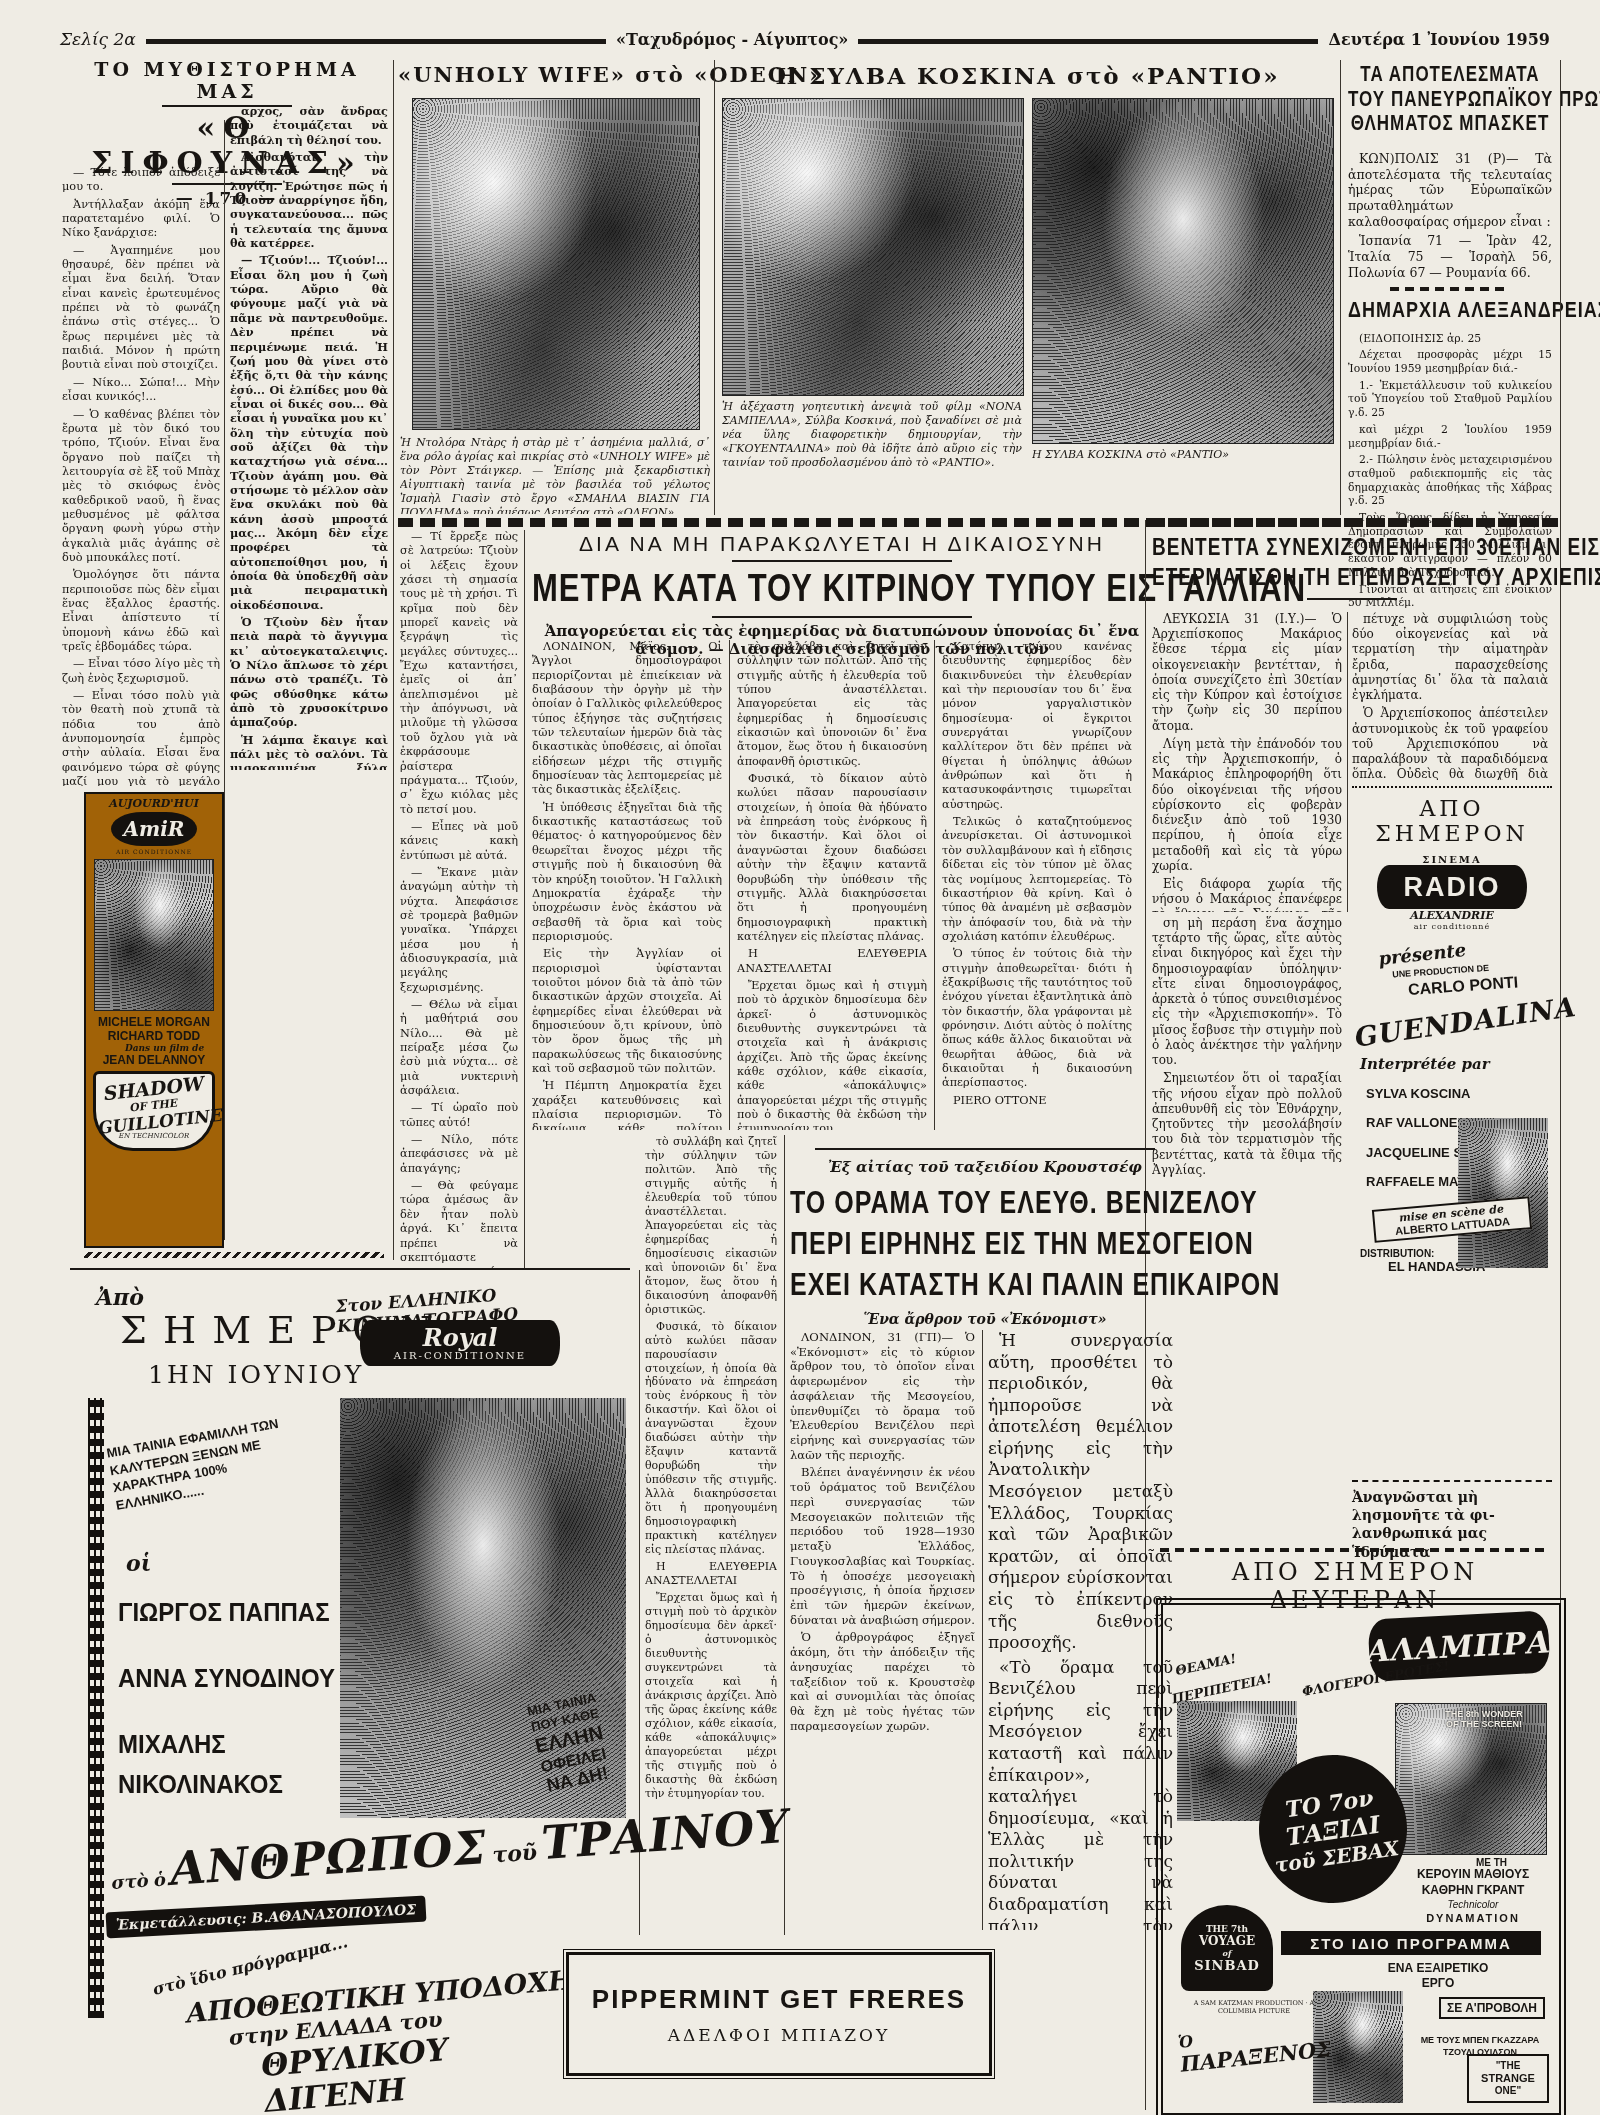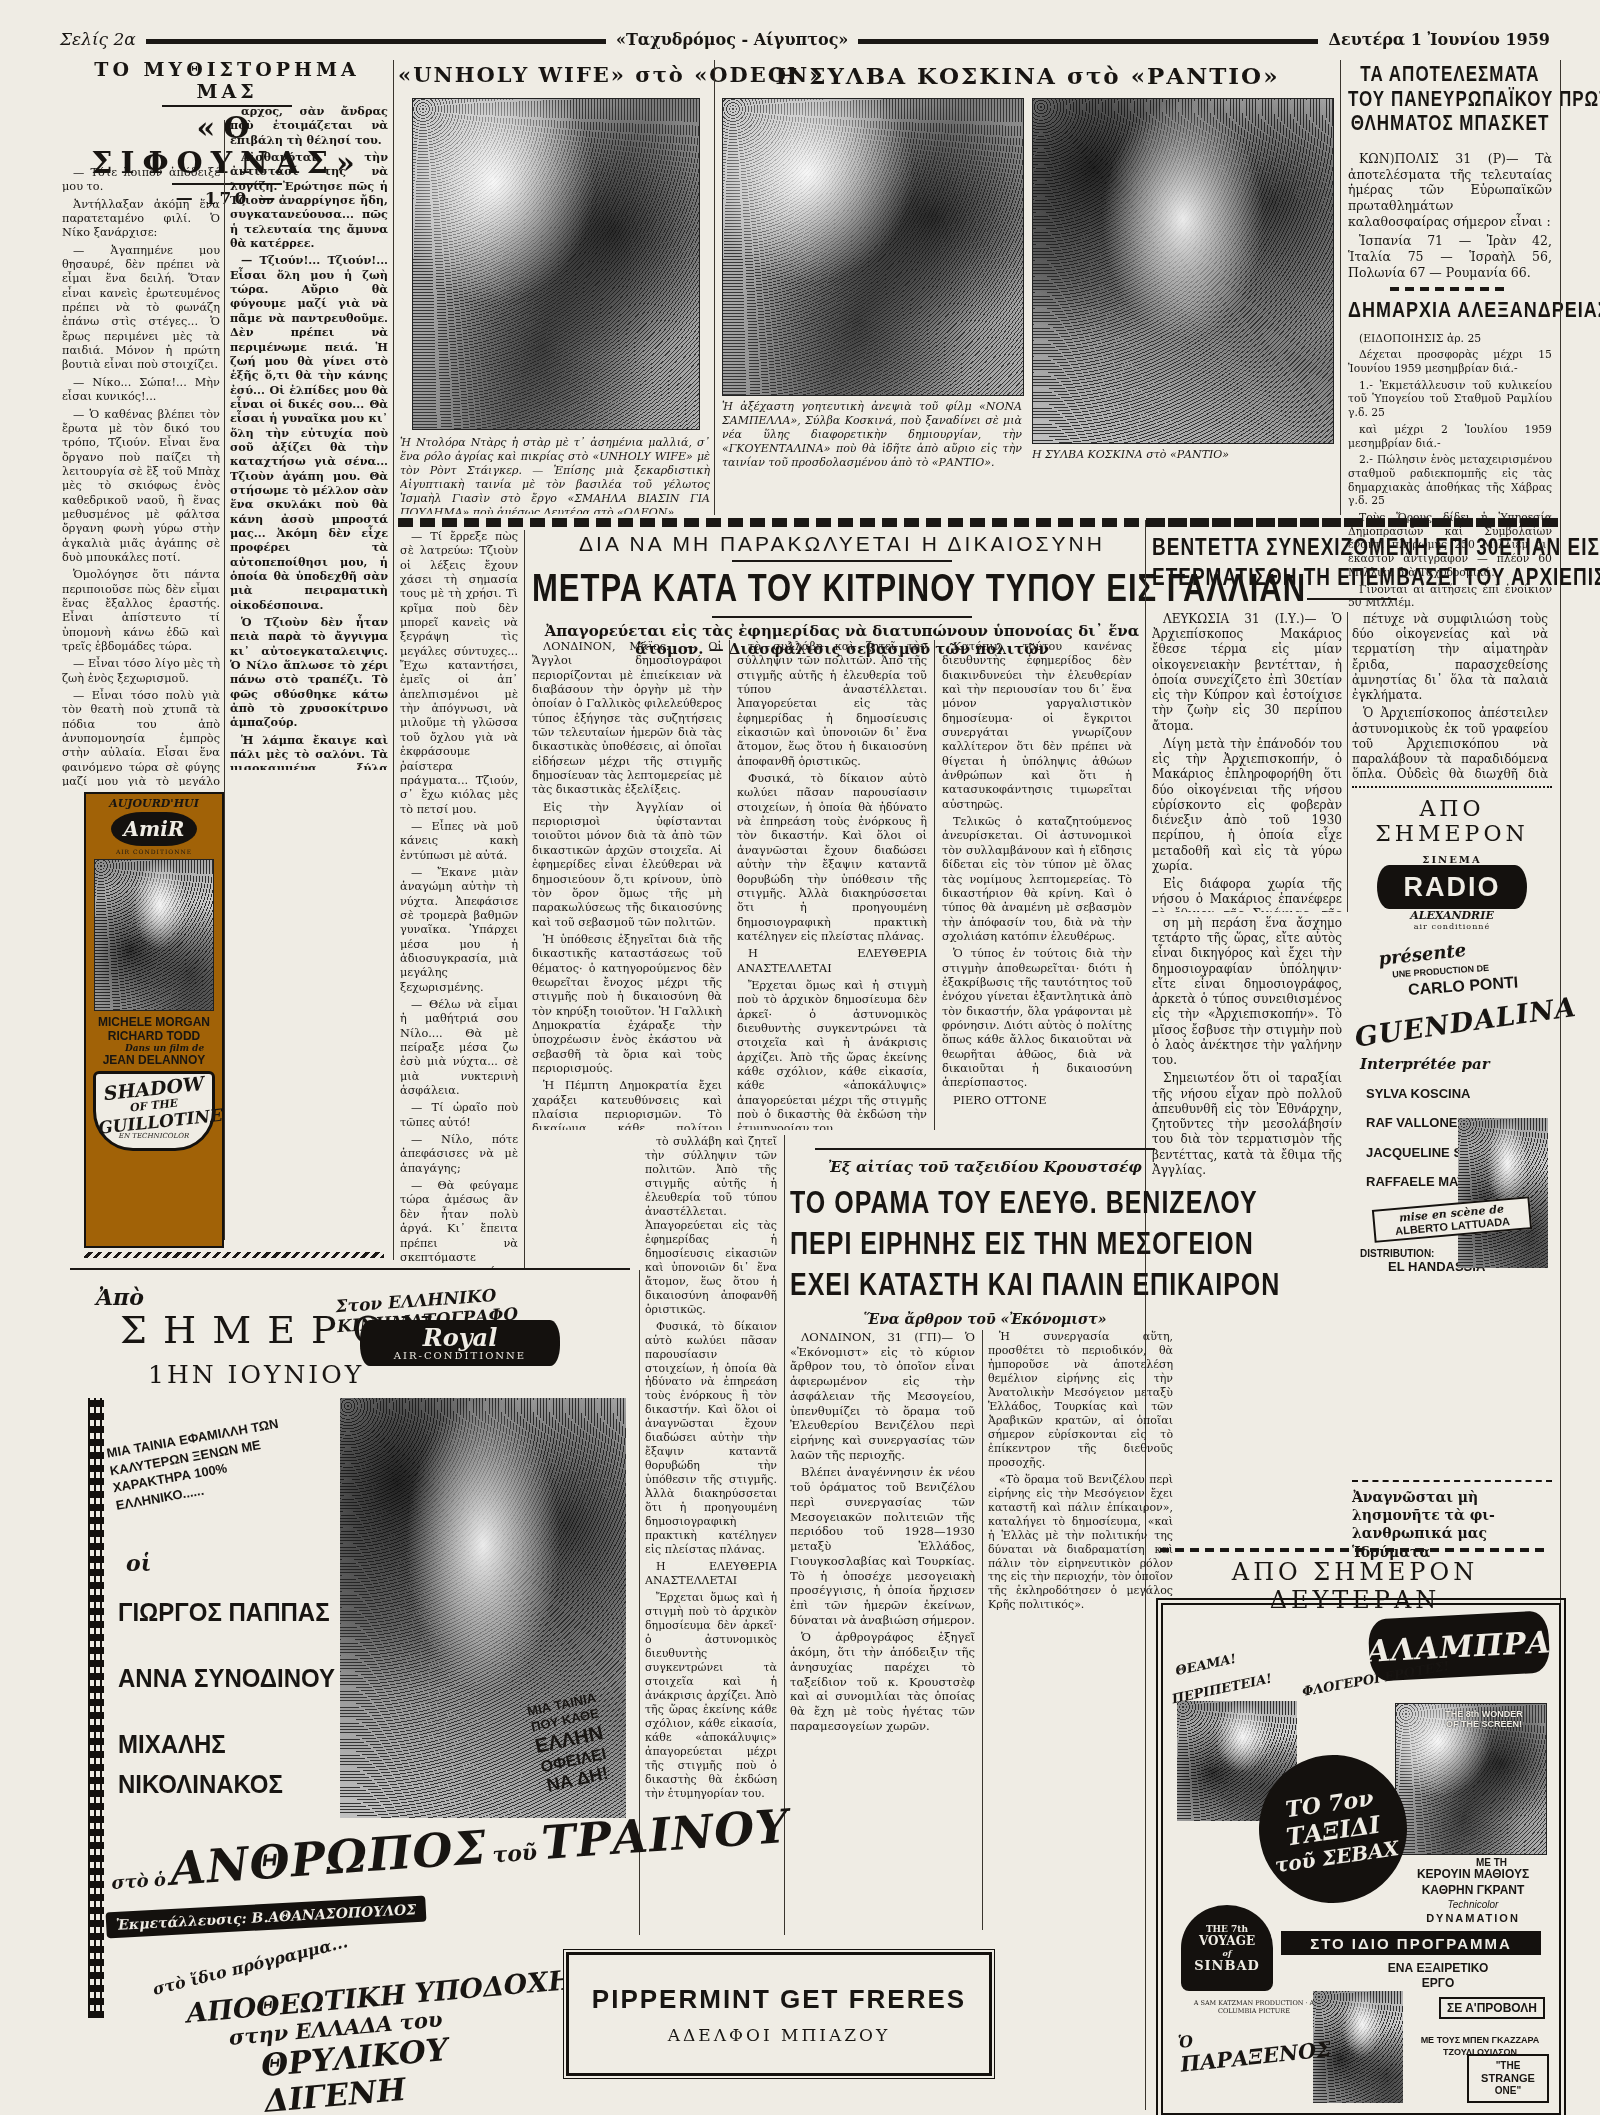--- a/index.html
+++ b/index.html
@@ -169,22 +169,22 @@
 <div class="sep-blocks" style="left:398px;top:518px;width:1160px;"></div>
 <div class="block" style="left:532px;top:532px;width:620px;">
   <div style="font-size:21px;letter-spacing:3px;text-align:center;font-family:'Liberation Sans',sans-serif;">ΔΙΑ ΝΑ ΜΗ ΠΑΡΑΚΩΛΥΕΤΑΙ Η ΔΙΚΑΙΟΣΥΝΗ</div>
   <div style="width:220px;height:2px;background:#1b1815;margin:4px auto;"></div>
   <div class="bigheadline" style="font-size:31px;margin-top:2px;">ΜΕΤΡΑ ΚΑΤΑ ΤΟΥ ΚΙΤΡΙΝΟΥ ΤΥΠΟΥ ΕΙΣ ΓΑΛΛΙΑΝ</div>
   <div style="width:260px;height:2px;background:#1b1815;margin:14px auto 4px;"></div>
   <div class="subtitle" style="font-size:15px;">Ἀπαγορεύεται εἰς τὰς ἐφημερίδας νὰ διατυπώνουν ὑπονοίας δι᾽ ἕνα ἄτομον. — Διασφάλισις σεβασμοῦ τῶν πολιτῶν</div>
 </div>
 <div class="block bcol" style="left:532px;top:640px;width:190px;height:490px;overflow:hidden;">
     <p>ΛΟΝΔΙΝΟΝ, Μάϊος. — Οἱ Ἄγγλοι δημοσιογράφοι περιορίζονται μὲ ἐπιείκειαν νὰ διαβάσουν τὴν ὀργὴν μὲ τὴν ὁποίαν ὁ Γαλλικὸς φιλελεύθερος τύπος ἐξήγησε τὰς συζητήσεις τῶν τελευταίων ἡμερῶν διὰ τὰς δικαστικὰς ὑποθέσεις, αἱ ὁποῖαι εἰδήσεων μέχρι τῆς στιγμῆς δημοσίευαν τὰς λεπτομερείας μὲ τὰς δικαστικὰς ἐξελίξεις.</p>
+    <p>Ἡ ὑπόθεσις ἐξηγεῖται διὰ τῆς δικαστικῆς καταστάσεως τοῦ θέματος· ὁ κατηγορούμενος δὲν θεωρεῖται ἔνοχος μέχρι τῆς στιγμῆς ποὺ ἡ δικαιοσύνη θὰ τὸν κηρύξη τοιοῦτον. Ἡ Γαλλικὴ Δημοκρατία ἐχάραξε τὴν ὑποχρέωσιν ἑνὸς ἑκάστου νὰ σεβασθῆ τὰ ὅρια καὶ τοὺς περιορισμούς.</p>
     <p>Εἰς τὴν Ἀγγλίαν οἱ περιορισμοὶ ὑφίστανται τοιοῦτοι μόνον διὰ τὰ ἀπὸ τῶν δικαστικῶν ἀρχῶν στοιχεῖα. Αἱ ἐφημερίδες εἶναι ἐλεύθεραι νὰ δημοσιεύουν ὅ,τι κρίνουν, ὑπὸ τὸν ὅρον ὅμως τῆς μὴ παρακωλύσεως τῆς δικαιοσύνης καὶ τοῦ σεβασμοῦ τῶν πολιτῶν.</p>
-    <p>Ἡ ὑπόθεσις ἐξηγεῖται διὰ τῆς δικαστικῆς καταστάσεως τοῦ θέματος· ὁ κατηγορούμενος δὲν θεωρεῖται ἔνοχος μέχρι τῆς στιγμῆς ποὺ ἡ δικαιοσύνη θὰ τὸν κηρύξη τοιοῦτον. Ἡ Γαλλικὴ Δημοκρατία ἐχάραξε τὴν ὑποχρέωσιν ἑνὸς ἑκάστου νὰ σεβασθῆ τὰ ὅρια καὶ τοὺς περιορισμούς.</p>
     <p>Ἡ Πέμπτη Δημοκρατία ἔχει χαράξει κατευθύνσεις καὶ πλαίσια περιορισμῶν. Τὸ δικαίωμα κάθε πολίτου προστατεύεται πλέον μὲ τὴν νέαν νομοθεσίαν κατὰ τοῦ κιτρίνου τύπου.</p>
   </div>
 <div class="block bcol" style="left:737px;top:640px;width:190px;height:490px;overflow:hidden;">
     <p>τὸ συλλάβη καὶ ζητεῖ τὴν σύλληψιν τῶν πολιτῶν. Ἀπὸ τῆς στιγμῆς αὐτῆς ἡ ἐλευθερία τοῦ τύπου ἀναστέλλεται. Ἀπαγορεύεται εἰς τὰς ἐφημερίδας ἡ δημοσίευσις εἰκασιῶν καὶ ὑπονοιῶν δι᾽ ἕνα ἄτομον, ἕως ὅτου ἡ δικαιοσύνη ἀποφανθῆ ὁριστικῶς.</p>
     <p>Φυσικά, τὸ δίκαιον αὐτὸ κωλύει πᾶσαν παρουσίασιν στοιχείων, ἡ ὁποία θὰ ἠδύνατο νὰ ἐπηρεάση τοὺς ἐνόρκους ἢ τὸν δικαστήν. Καὶ ὅλοι οἱ ἀναγνῶσται ἔχουν διαδώσει αὐτὴν τὴν ἔξαψιν καταντᾶ θορυβώδη τὴν ὑπόθεσιν τῆς στιγμῆς. Ἀλλὰ διακηρύσσεται ὅτι ἡ προηγουμένη δημοσιογραφικὴ πρακτικὴ κατέληγεν εἰς πλείστας πλάνας.</p>
     <p>Η ΕΛΕΥΘΕΡΙΑ ΑΝΑΣΤΕΛΛΕΤΑΙ</p>
     <p>Ἔρχεται ὅμως καὶ ἡ στιγμὴ ποὺ τὸ ἀρχικὸν δημοσίευμα δὲν ἀρκεῖ· ὁ ἀστυνομικὸς διευθυντὴς συγκεντρώνει τὰ στοιχεῖα καὶ ἡ ἀνάκρισις ἀρχίζει. Ἀπὸ τῆς ὥρας ἐκείνης κάθε σχόλιον, κάθε εἰκασία, κάθε «ἀποκάλυψις» ἀπαγορεύεται μέχρι τῆς στιγμῆς ποὺ ὁ δικαστὴς θὰ ἐκδώση τὴν ἐτυμηγορίαν του.</p>
   </div>
 <div class="block bcol" style="left:942px;top:640px;width:190px;height:490px;overflow:hidden;">
     <p>Κατόπιν τούτου κανένας διευθυντὴς ἐφημερίδος δὲν διακινδυνεύει τὴν ἐλευθερίαν καὶ τὴν περιουσίαν του δι᾽ ἕνα μόνον γαργαλιστικὸν δημοσίευμα· οἱ ἔγκριτοι συνεργάται γνωρίζουν καλλίτερον ὅτι δὲν πρέπει νὰ θίγεται ἡ ὑπόληψις ἀθώων ἀνθρώπων καὶ ὅτι ἡ κατασυκοφάντησις τιμωρεῖται αὐστηρῶς.</p>
@@ -258,21 +258,21 @@
   <div class="bigheadline" style="font-size:25px;margin-top:8px;">ΤΟ ΟΡΑΜΑ ΤΟΥ ΕΛΕΥΘ. ΒΕΝΙΖΕΛΟΥ</div>
   <div class="bigheadline" style="font-size:25px;margin-top:12px;">ΠΕΡΙ ΕΙΡΗΝΗΣ ΕΙΣ ΤΗΝ ΜΕΣΟΓΕΙΟΝ</div>
   <div class="bigheadline" style="font-size:25px;margin-top:12px;">ΕΧΕΙ ΚΑΤΑΣΤΗ ΚΑΙ ΠΑΛΙΝ ΕΠΙΚΑΙΡΟΝ</div>
   <div class="centered" style="font-size:14px;font-weight:bold;font-style:italic;margin-top:16px;">Ἕνα ἄρθρον τοῦ «Ἐκόνομιστ»</div>
 </div>
 <div class="block bcol" style="left:790px;top:1330px;width:185px;height:600px;overflow:hidden;font-size:11.6px;">
     <p>ΛΟΝΔΙΝΟΝ, 31 (ΓΠ)— Ὁ «Ἐκόνομιστ» εἰς τὸ κύριον ἄρθρον του, τὸ ὁποῖον εἶναι ἀφιερωμένον εἰς τὴν ἀσφάλειαν τῆς Μεσογείου, ὑπενθυμίζει τὸ ὅραμα τοῦ Ἐλευθερίου Βενιζέλου περὶ εἰρήνης καὶ συνεργασίας τῶν λαῶν τῆς περιοχῆς.</p>
     <p>Βλέπει ἀναγέννησιν ἐκ νέου τοῦ ὁράματος τοῦ Βενιζέλου περὶ συνεργασίας τῶν Μεσογειακῶν πολιτειῶν τῆς περιόδου τοῦ 1928—1930 μεταξὺ Ἑλλάδος, Γιουγκοσλαβίας καὶ Τουρκίας. Τὸ ἡ ὁποσέχε μεσογειακὴ προσέγγισις, ἡ ὁποία ἤρχισεν ἐπὶ τῶν ἡμερῶν ἐκείνων, δύναται νὰ ἀναβιώση σήμερον.</p>
     <p>Ὁ ἀρθρογράφος ἐξηγεῖ ἀκόμη, ὅτι τὴν ἀπόδειξιν τῆς ἀνησυχίας παρέχει τὸ ταξείδιον τοῦ κ. Κρουστσὲφ καὶ αἱ συνομιλίαι τὰς ὁποίας θὰ ἔχη μὲ τοὺς ἡγέτας τῶν παραμεσογείων χωρῶν.</p>
   </div>
-<div class="block bcol" style="left:988px;top:1330px;width:185px;height:600px;overflow:hidden;font-size:11px;">
+<div class="block bcol" style="left:988px;top:1330px;width:185px;height:600px;overflow:hidden;font-size:17px;">
     <p>Ἡ συνεργασία αὕτη, προσθέτει τὸ περιοδικόν, θὰ ἠμποροῦσε νὰ ἀποτελέση θεμέλιον εἰρήνης εἰς τὴν Ἀνατολικὴν Μεσόγειον μεταξὺ Ἑλλάδος, Τουρκίας καὶ τῶν Ἀραβικῶν κρατῶν, αἱ ὁποῖαι σήμερον εὑρίσκονται εἰς τὸ ἐπίκεντρον τῆς διεθνοῦς προσοχῆς.</p>
     <p>«Τὸ ὅραμα τοῦ Βενιζέλου περὶ εἰρήνης εἰς τὴν Μεσόγειον ἔχει καταστῆ καὶ πάλιν ἐπίκαιρον», καταλήγει τὸ δημοσίευμα, «καὶ ἡ Ἑλλὰς μὲ τὴν πολιτικήν της δύναται νὰ διαδραματίση καὶ πάλιν τὸν εἰρηνευτικὸν ρόλον της εἰς τὴν περιοχήν, τὸν ὁποῖον τῆς ἐκληροδότησεν ὁ μεγάλος Κρῆς πολιτικός».</p>
   </div>
 <div class="vrule" style="left:982px;top:1330px;height:600px;"></div>
 <div class="vrule" style="left:784px;top:1135px;height:800px;"></div>
 
 <div class="block bcol" style="left:645px;top:1135px;width:132px;height:800px;overflow:hidden;font-size:11px;">
     <p>τὸ συλλάβη καὶ ζητεῖ τὴν σύλληψιν τῶν πολιτῶν. Ἀπὸ τῆς στιγμῆς αὐτῆς ἡ ἐλευθερία τοῦ τύπου ἀναστέλλεται. Ἀπαγορεύεται εἰς τὰς ἐφημερίδας ἡ δημοσίευσις εἰκασιῶν καὶ ὑπονοιῶν δι᾽ ἕνα ἄτομον, ἕως ὅτου ἡ δικαιοσύνη ἀποφανθῆ ὁριστικῶς.</p>
     <p>Φυσικά, τὸ δίκαιον αὐτὸ κωλύει πᾶσαν παρουσίασιν στοιχείων, ἡ ὁποία θὰ ἠδύνατο νὰ ἐπηρεάση τοὺς ἐνόρκους ἢ τὸν δικαστήν. Καὶ ὅλοι οἱ ἀναγνῶσται ἔχουν διαδώσει αὐτὴν τὴν ἔξαψιν καταντᾶ θορυβώδη τὴν ὑπόθεσιν τῆς στιγμῆς. Ἀλλὰ διακηρύσσεται ὅτι ἡ προηγουμένη δημοσιογραφικὴ πρακτικὴ κατέληγεν εἰς πλείστας πλάνας.</p>
     <p>Η ΕΛΕΥΘΕΡΙΑ ΑΝΑΣΤΕΛΛΕΤΑΙ</p>

